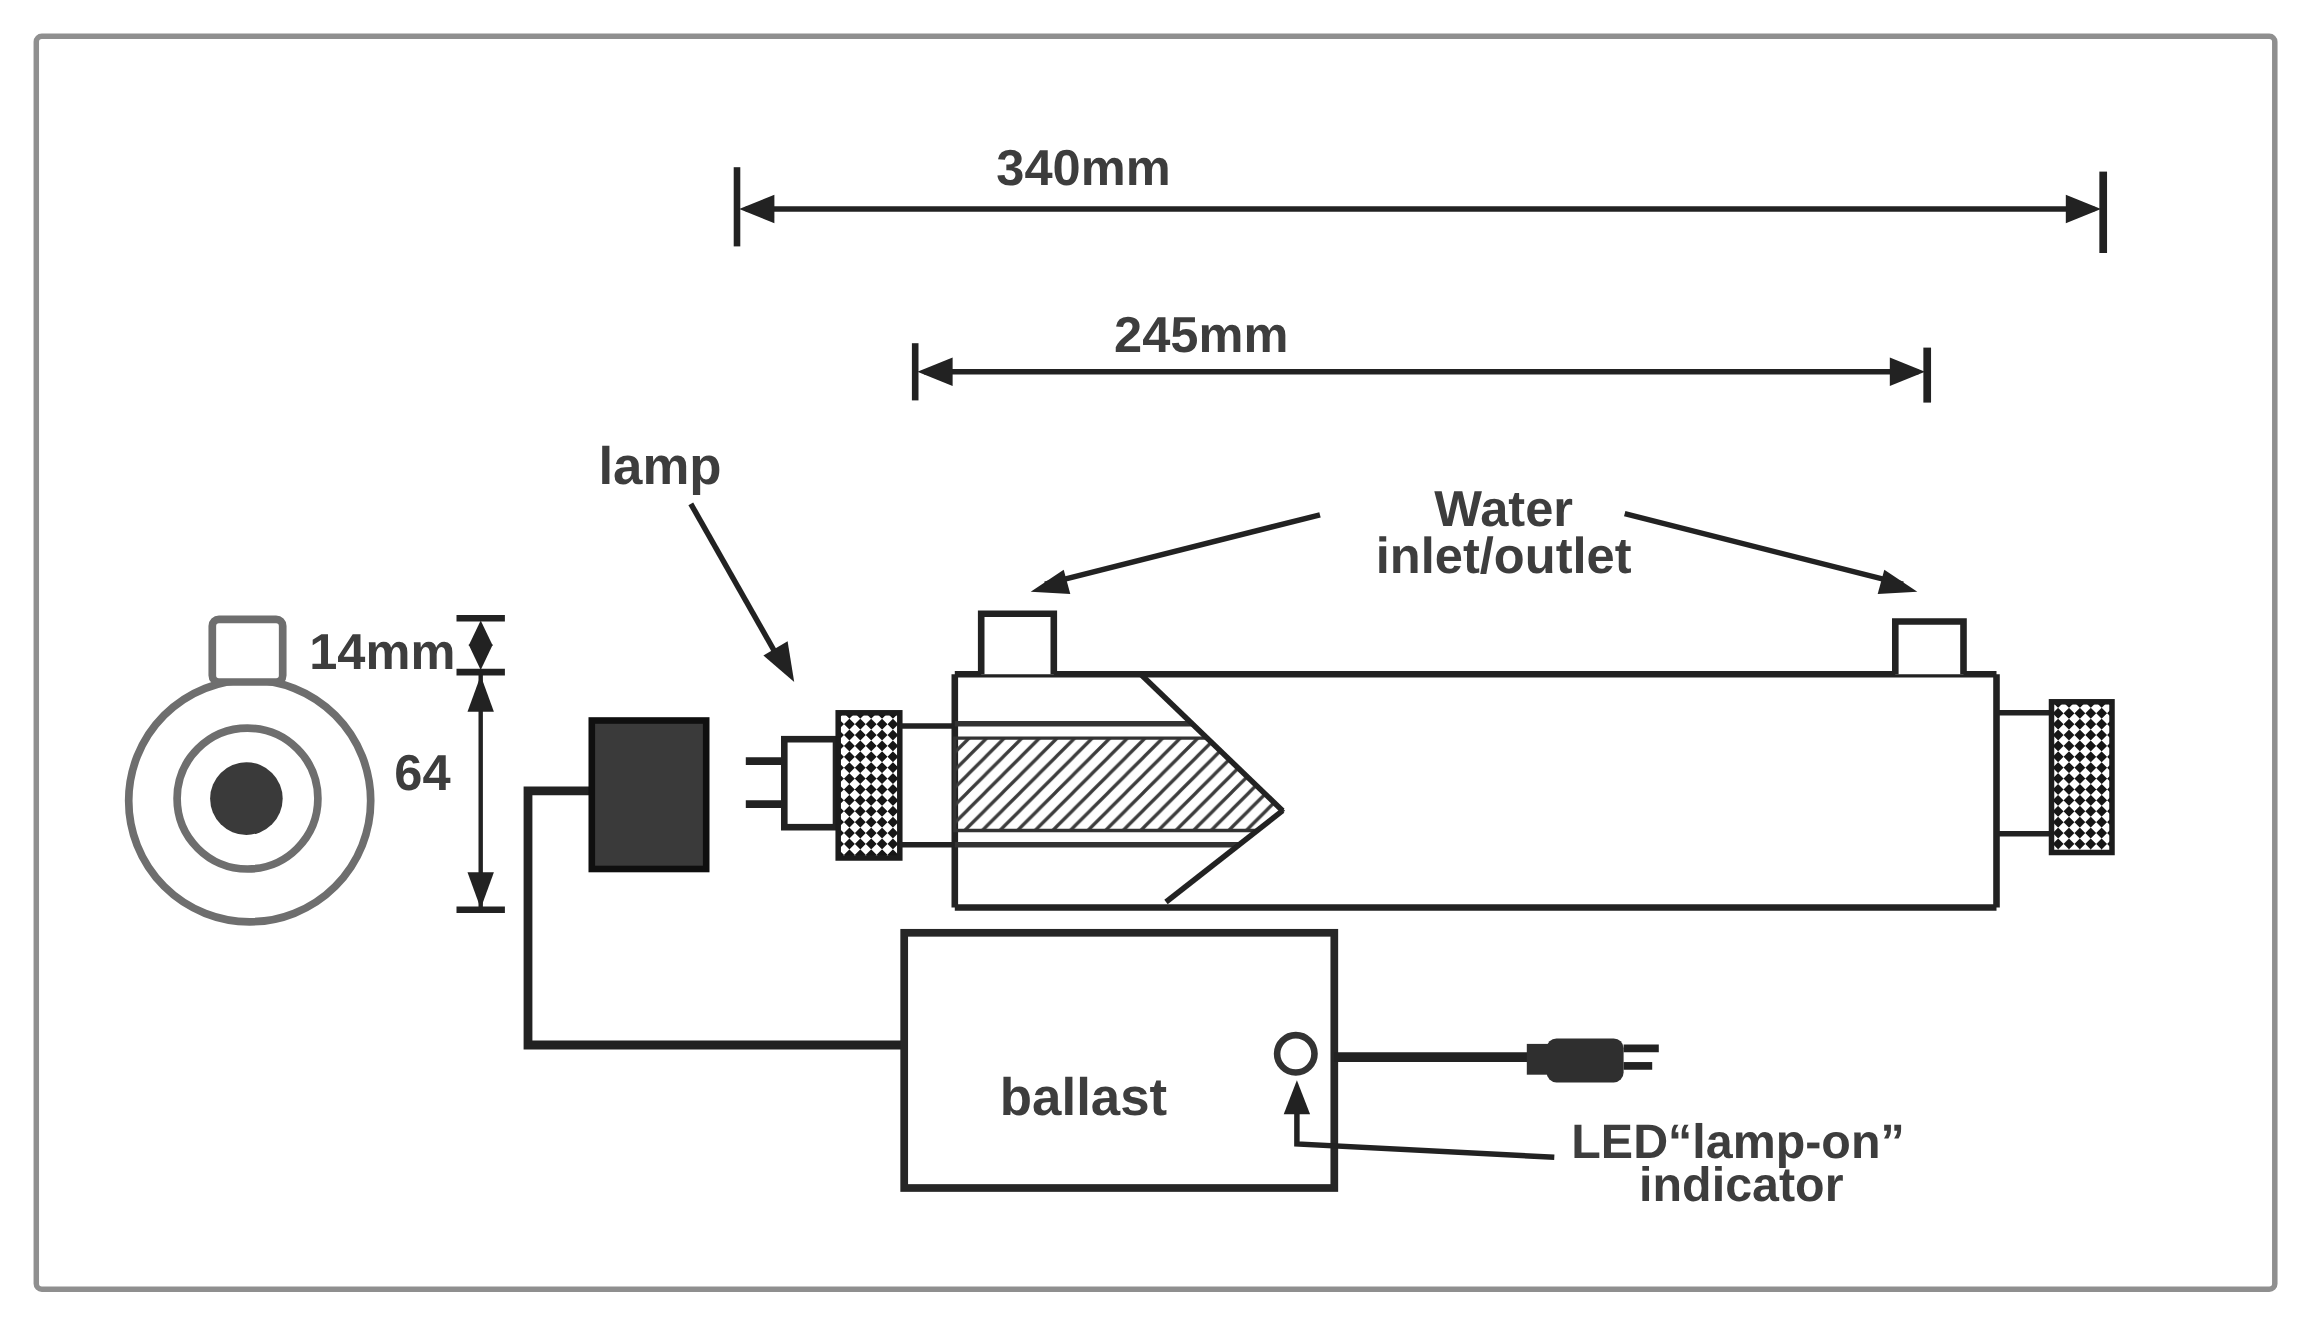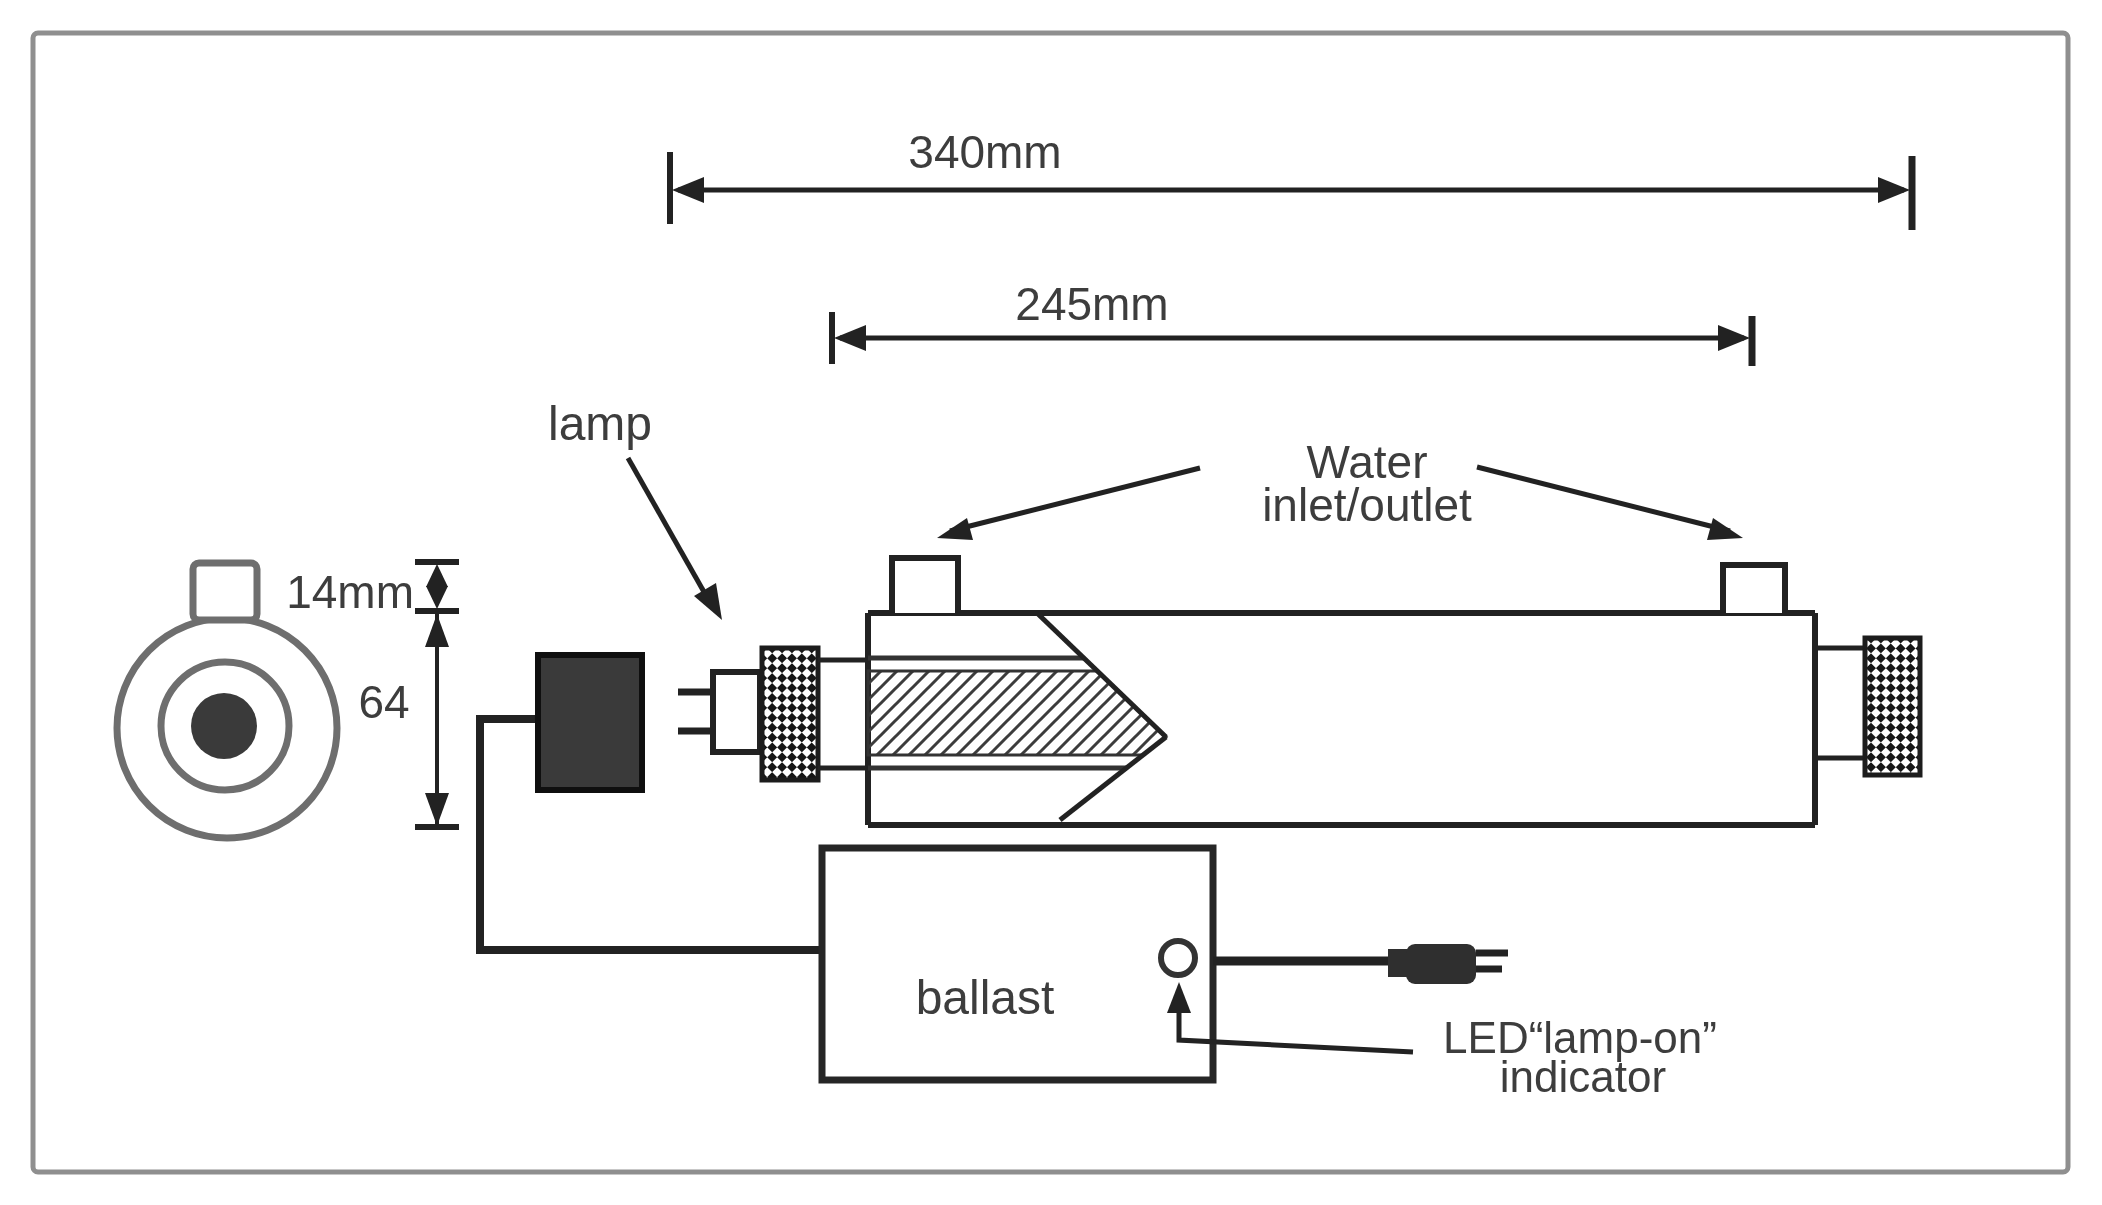--- a/index.html
+++ b/index.html
@@ -4,21 +4,21 @@
 <style>
   :root{
     --ink:#222222;
     --soft-ink:#6e6e6e;
     --text:#3d3d3d;
     --dark-fill:#3a3a3a;
     --frame:#8f8f8f;
     --background:#ffffff;
   }
   html,body{margin:0;padding:0;background:var(--background);}
-  .stage{width:1814px;height:1205px;position:relative;background:var(--background);}
+  .stage{width:1814px;height:1205px;position:relative;background:var(--background);font-weight:bold;}
   svg{display:block;}
   text{
     font-family:"Liberation Sans","DejaVu Sans",sans-serif;
     fill:var(--text);
   }
   .lbl{font-size:46px;}
   .lbl-big{font-size:48px;}
   .ink{stroke:var(--ink);}
   .soft{stroke:var(--soft-ink);}
   .nofill{fill:none;}

